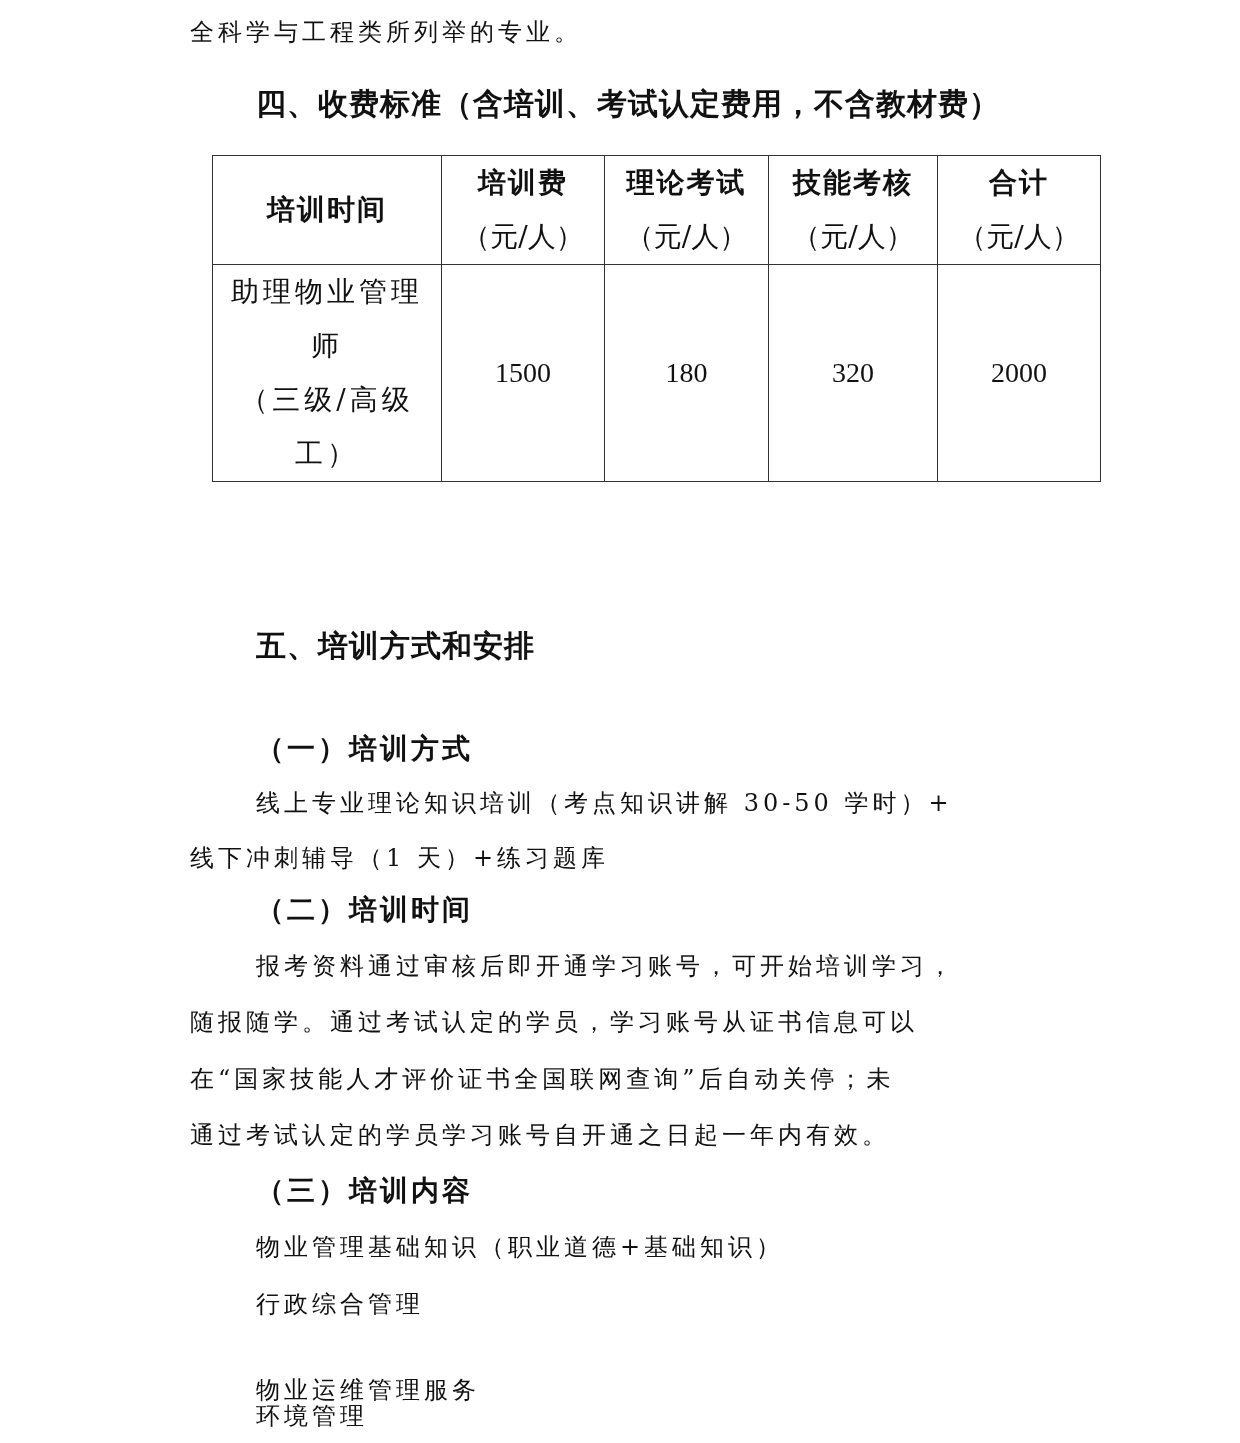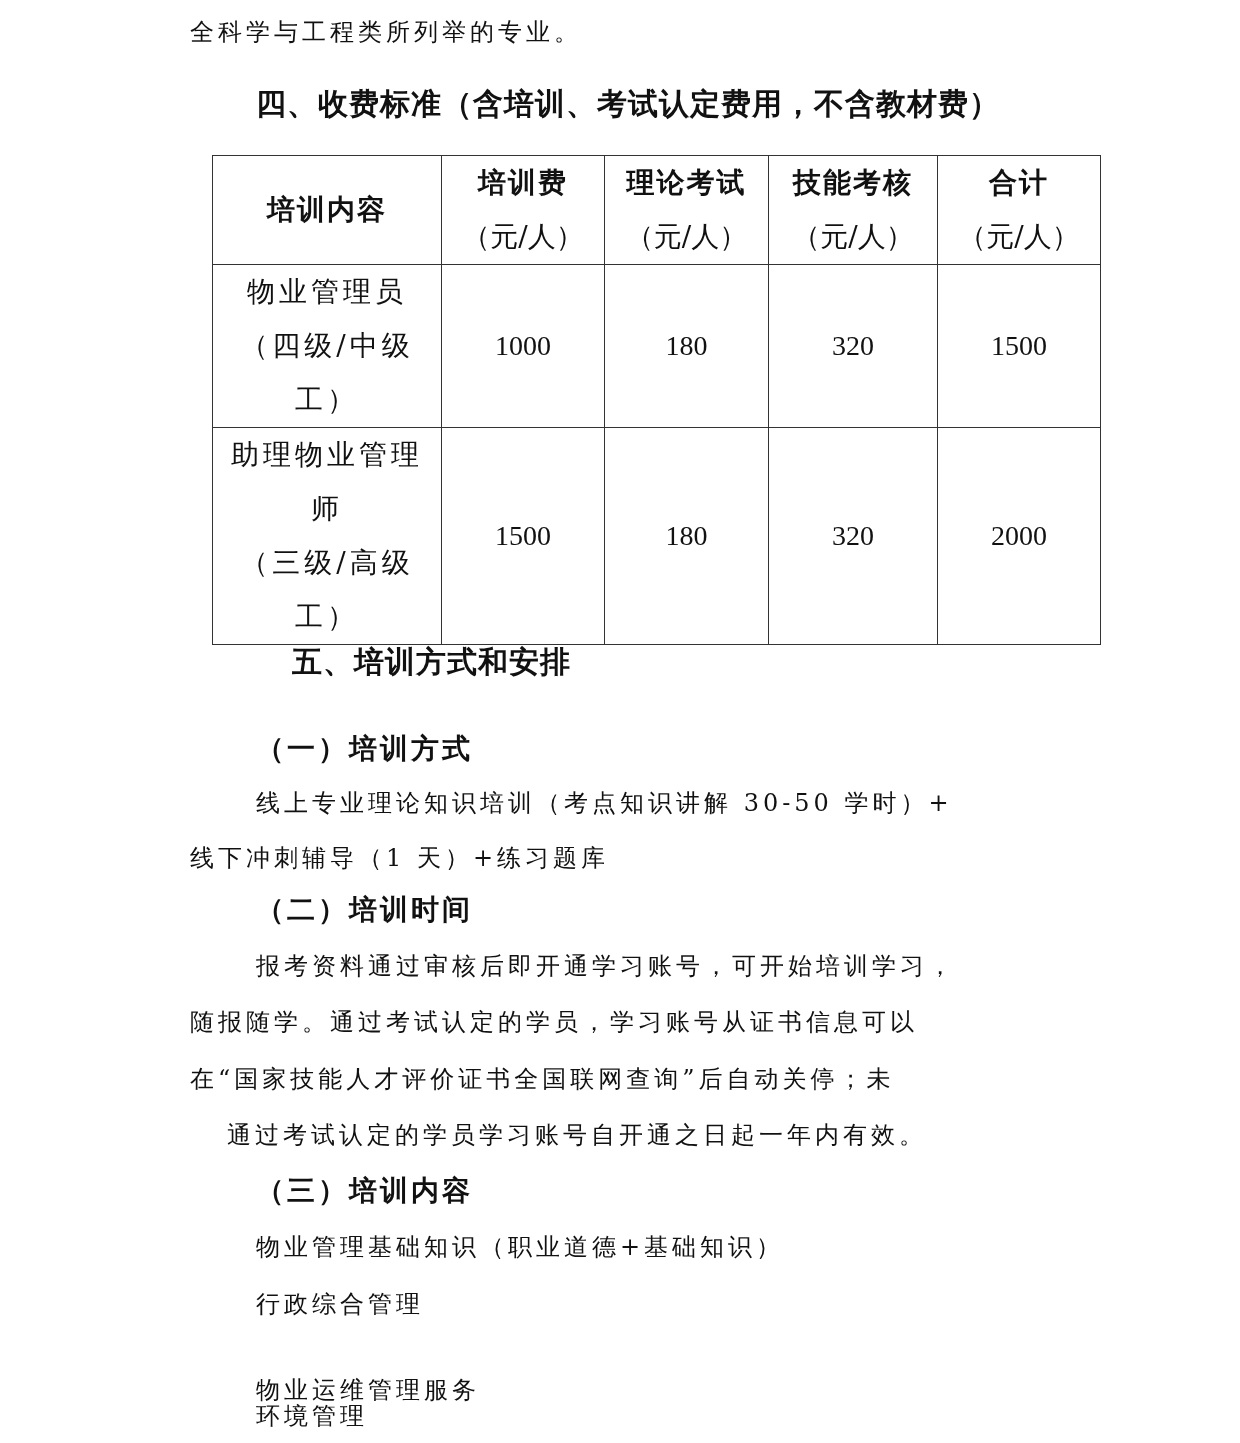--- a/index.html
+++ b/index.html
@@ -51,73 +51,62 @@
 <table class="fee">
   <colgroup>
     <col style="width:229px">
       <col style="width:163px">
       <col style="width:164px">
       <col style="width:169px">
       <col style="width:163px">
   </colgroup>
   <tbody>
       <tr>
-    <th><span>培训内容</span></th>
+    <th><span>培训时间</span></th>
     <th>
           <div>培训费</div>
           <div class="unit">（元/人）</div>
         </th>
     <th>
           <div>理论考试</div>
           <div class="unit">（元/人）</div>
         </th>
     <th>
           <div>技能考核</div>
           <div class="unit">（元/人）</div>
         </th>
     <th>
           <div>合计</div>
           <div class="unit">（元/人）</div>
         </th>
   </tr>
-  <tr class="row1">
-    <td class="grade">
-      <div>物业管理员</div>
-      <div>（四级/中级</div>
-      <div>工）</div>
-    </td>
-    <td class="num">1000</td>
-    <td class="num">180</td>
-    <td class="num">320</td>
-    <td class="num">1500</td>
-  </tr>
   <tr class="row2">
     <td class="grade">
       <div>助理物业管理</div>
       <div>师</div>
       <div>（三级/高级</div>
       <div>工）</div>
     </td>
     <td class="num">1500</td>
     <td class="num">180</td>
     <td class="num">320</td>
     <td class="num">2000</td>
   </tr>
 </tbody>
   </table>
 
-<div class="h1" style="top:644px;margin-left:36px;">五、培训方式和安排</div>
+<div class="h1" style="top:628px;">五、培训方式和安排</div>
 
 <div class="h2" style="top:731px;">（一）培训方式</div>
 <div class="line indent" style="top:785px;">线上专业理论知识培训（考点知识讲解 30-50 学时）+</div>
 <div class="line" style="top:840px;">线下冲刺辅导（1 天）+练习题库</div>
 
 <div class="h2" style="top:892px;">（二）培训时间</div>
 <div class="line indent" style="top:948px;">报考资料通过审核后即开通学习账号，可开始培训学习，</div>
 <div class="line" style="top:1004px;">随报随学。通过考试认定的学员，学习账号从证书信息可以</div>
 <div class="line" style="top:1061px;">在“国家技能人才评价证书全国联网查询”后自动关停；未</div>
-<div class="line" style="top:1117px;margin-left:37px;">通过考试认定的学员学习账号自开通之日起一年内有效。</div>
+<div class="line" style="top:1117px;">通过考试认定的学员学习账号自开通之日起一年内有效。</div>
 
 <div class="h2" style="top:1173px;">（三）培训内容</div>
 <div class="line indent" style="top:1229px;">物业管理基础知识（职业道德+基础知识）</div>
 <div class="line indent" style="top:1286px;text-align:right;">行政综合管理</div>
 <div class="line indent" style="top:1372px;">物业运维管理服务</div>
 <div class="line indent" style="top:1398px;">环境管理</div>
 
 </body></html>

